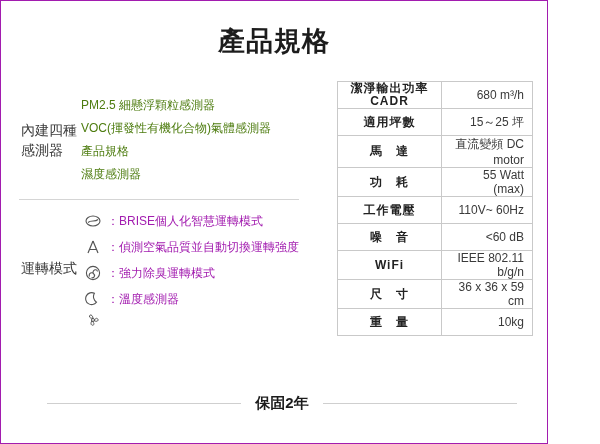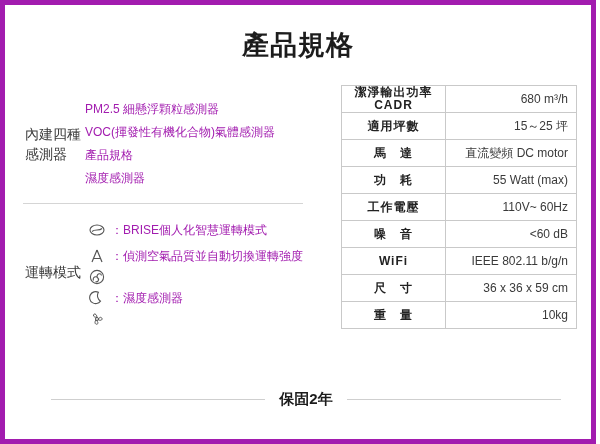--- a/index.html
+++ b/index.html
@@ -9,24 +9,24 @@
   body {
     width: 600px;
     height: 444px;
     background: #ffffff;
     font-family: "Liberation Sans", "DejaVu Sans", sans-serif;
     color: #333333;
     overflow: hidden;
   }
   .page {
     position: relative;
-    width: 596px;
+    width: 548px;
     height: 444px;
     box-sizing: border-box;
-    border: 5px solid #a21caf;
+    border: 1px solid #a21caf;
   }
   .title {
     text-align: center;
     font-size: 27px;
     font-weight: bold;
     color: #1c1c1c;
     letter-spacing: 1px;
     margin-top: 22px;
   }
 
@@ -62,21 +62,21 @@
     line-height: 20px;
     text-align: left;
     padding-left: 2px;
     box-sizing: border-box;
   }
   .lbody {
     flex: 1;
   }
   .lrow {
     font-size: 12px;
-    color: #a21caf;
+    color: #4d7c0f;
     line-height: 23px;
     white-space: nowrap;
   }
   .mrow {
     display: flex;
     align-items: center;
     line-height: 26px;
     font-size: 12px;
     color: #a21caf;
     white-space: nowrap;
@@ -195,29 +195,30 @@
             <span class="mtext">：偵測空氣品質並自動切換運轉強度</span>
           </div>
 
           <div class="mrow">
             <span class="micon">
               <svg width="16" height="16" viewBox="0 0 16 16">
                 <circle cx="8" cy="8" r="6.6" fill="none" stroke="#555" stroke-width="1.1"></circle>
                 <path d="M8 8 C8 4, 12 4, 12.5 6.5 M8 8 C11 10.5, 9 13.5, 6.6 12.6 M8 8 C5 7, 3.5 9.5, 4.5 11.5" fill="none" stroke="#555" stroke-width="1.1"></path>
               </svg>
             </span>
+            <span class="mtext">：強力除臭運轉模式</span>
           </div>
 
           <div class="mrow">
             <span class="micon">
               <svg width="16" height="16" viewBox="0 0 16 16">
                 <path d="M11.5 11.2 A6 6 0 1 1 9.4 2.3 A6.6 6.6 0 0 0 11.5 11.2 Z" fill="none" stroke="#555" stroke-width="1.1"></path>
               </svg>
             </span>
-            <span class="mtext">：濕度感測器</span>
+            <span class="mtext">：溫度感測器</span>
           </div>
 
           <div class="mrow">
             <span class="micon">
               <svg width="16" height="16" viewBox="0 0 16 16">
                 <circle cx="8" cy="8" r="1.5" fill="none" stroke="#555" stroke-width="1"></circle>
                 <path d="M8 6.5 C8 3, 5 2, 4.5 4 C4 5.8, 6.5 6.3, 8 6.5 Z" fill="none" stroke="#555" stroke-width="1"></path>
                 <path d="M9.2 8.7 C12.3 10.3, 14 8.3, 12.6 6.8 C11.3 5.4, 9.6 7.3, 9.2 8.7 Z" fill="none" stroke="#555" stroke-width="1"></path>
                 <path d="M6.9 8.9 C5 11.8, 6.5 13.9, 8.3 13 C10 12.1, 8 9.8, 6.9 8.9 Z" fill="none" stroke="#555" stroke-width="1"></path>
               </svg>

